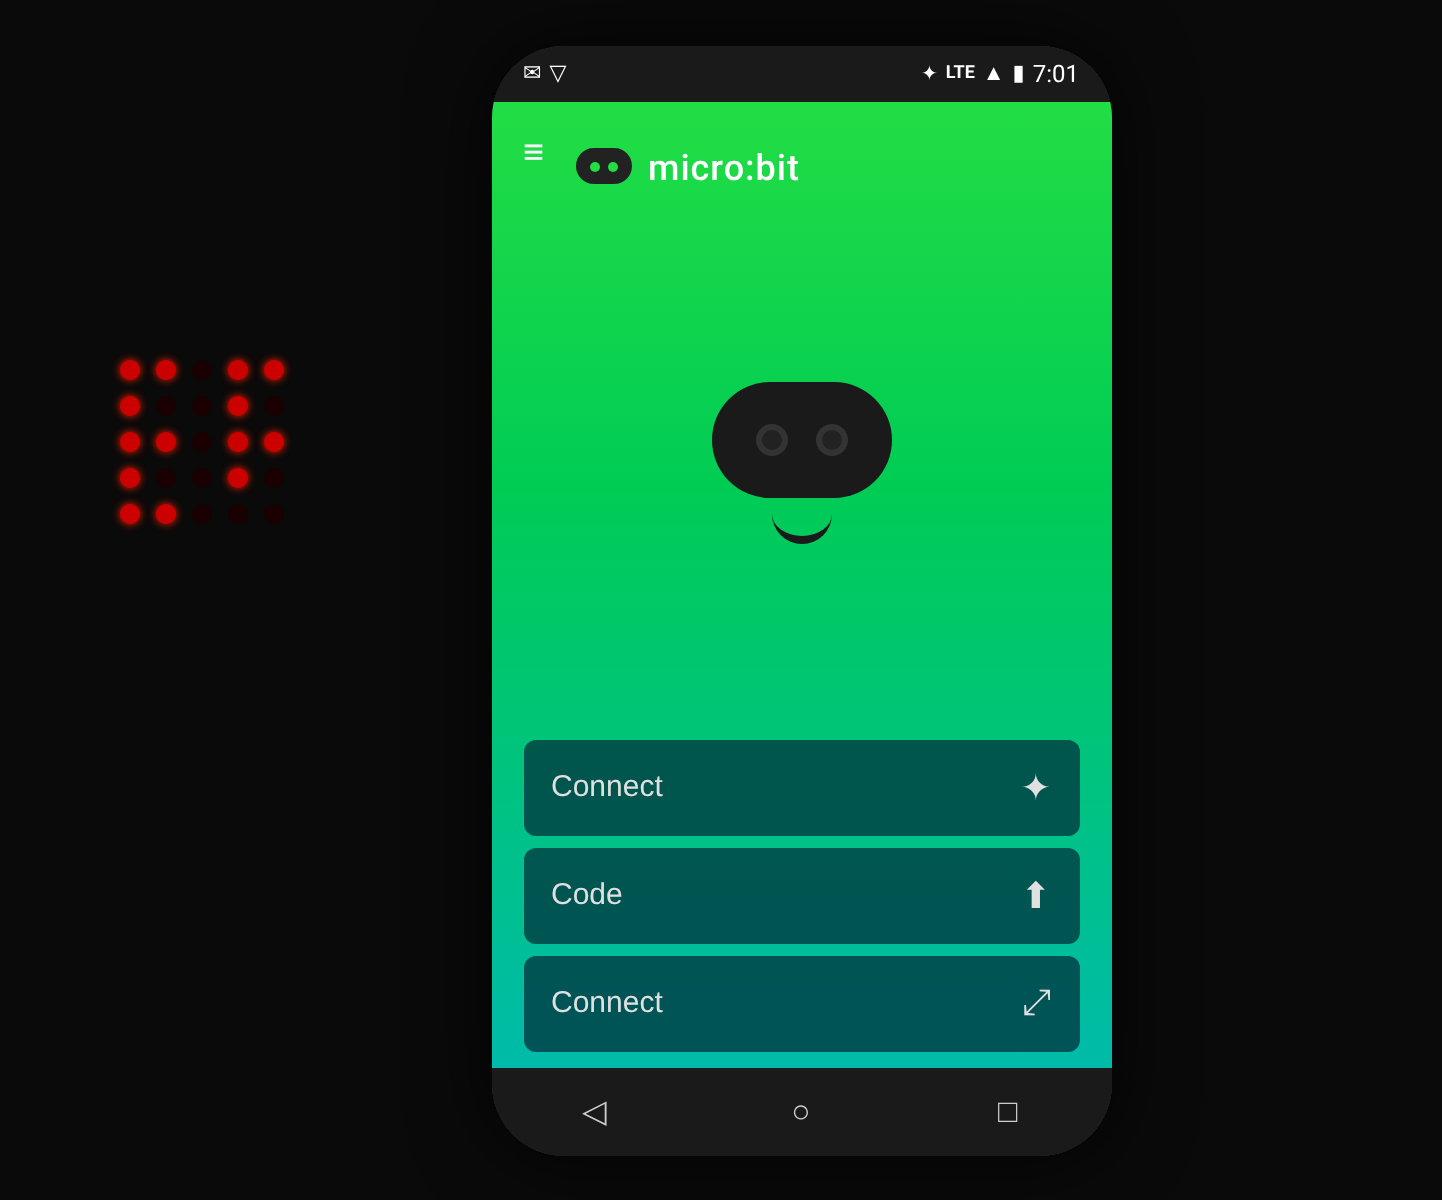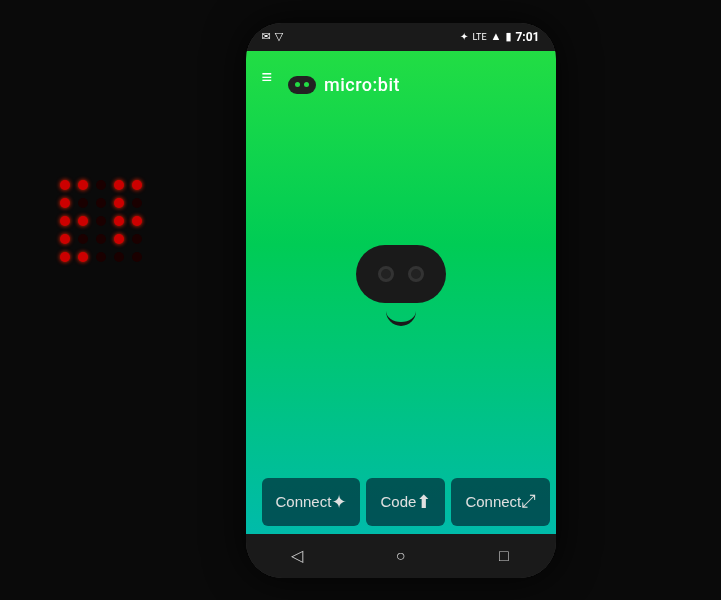--- a/index.html
+++ b/index.html
@@ -71,21 +71,21 @@
       gap: 4px;
       font-size: 11px;
       color: #fff;
     }
     .status-icon {
       color: #fff;
       font-size: 11px;
     }
     .status-time {
       font-size: 12px;
-      font-weight: bold;
+      font-weight: normal;
       color: #fff;
     }
 
     
     .app-screen {
       flex: 1;
       background: linear-gradient(180deg, #22dd44 0%, #00cc55 40%, #00bbaa 100%);
       display: flex;
       flex-direction: column;
       overflow: hidden;
@@ -100,21 +100,20 @@
       background: transparent;
     }
     .hamburger-icon {
       color: #fff;
       font-size: 18px;
       margin-right: 16px;
       cursor: pointer;
     }
     .app-logo {
       display: flex;
-      align-items: center;
       gap: 8px;
       margin-top: 16px;
     }
     .logo-icon {
       width: 28px;
       height: 18px;
       background: #222;
       border-radius: 9px;
       display: flex;
       align-items: center;
@@ -171,21 +170,21 @@
       width: 30px;
       height: 15px;
       border-bottom: 4px solid #1a1a1a;
       border-radius: 0 0 15px 15px;
     }
 
     
     .menu-area {
       padding: 0 16px 8px 16px;
       display: flex;
-      flex-direction: row;
+      flex-direction: column;
       gap: 6px;
     }
     .menu-btn {
       background: rgba(0, 50, 60, 0.75);
       border: none;
       border-radius: 6px;
       height: 48px;
       display: flex;
       align-items: center;
       justify-content: space-between;
@@ -256,21 +255,21 @@
 
 <div class="phone-shell" style="margin-left: 80px;">
 
   <div class="status-bar">
     <div class="status-bar-left">
       <span class="status-icon">✉</span>
       <span class="status-icon">▽</span>
     </div>
     <div class="status-bar-right">
       <span style="font-size:10px;">✦</span>
-      <span style="font-size:9px;">LTE</span>
+      <span style="font-size:9px;font-weight:bold;">LTE</span>
       <span>▲</span>
       <span>▮</span>
       <span class="status-time">7:01</span>
     </div>
   </div>
 
   <div class="app-screen">
 
     <div class="app-toolbar">
       <span class="hamburger-icon">≡</span>

